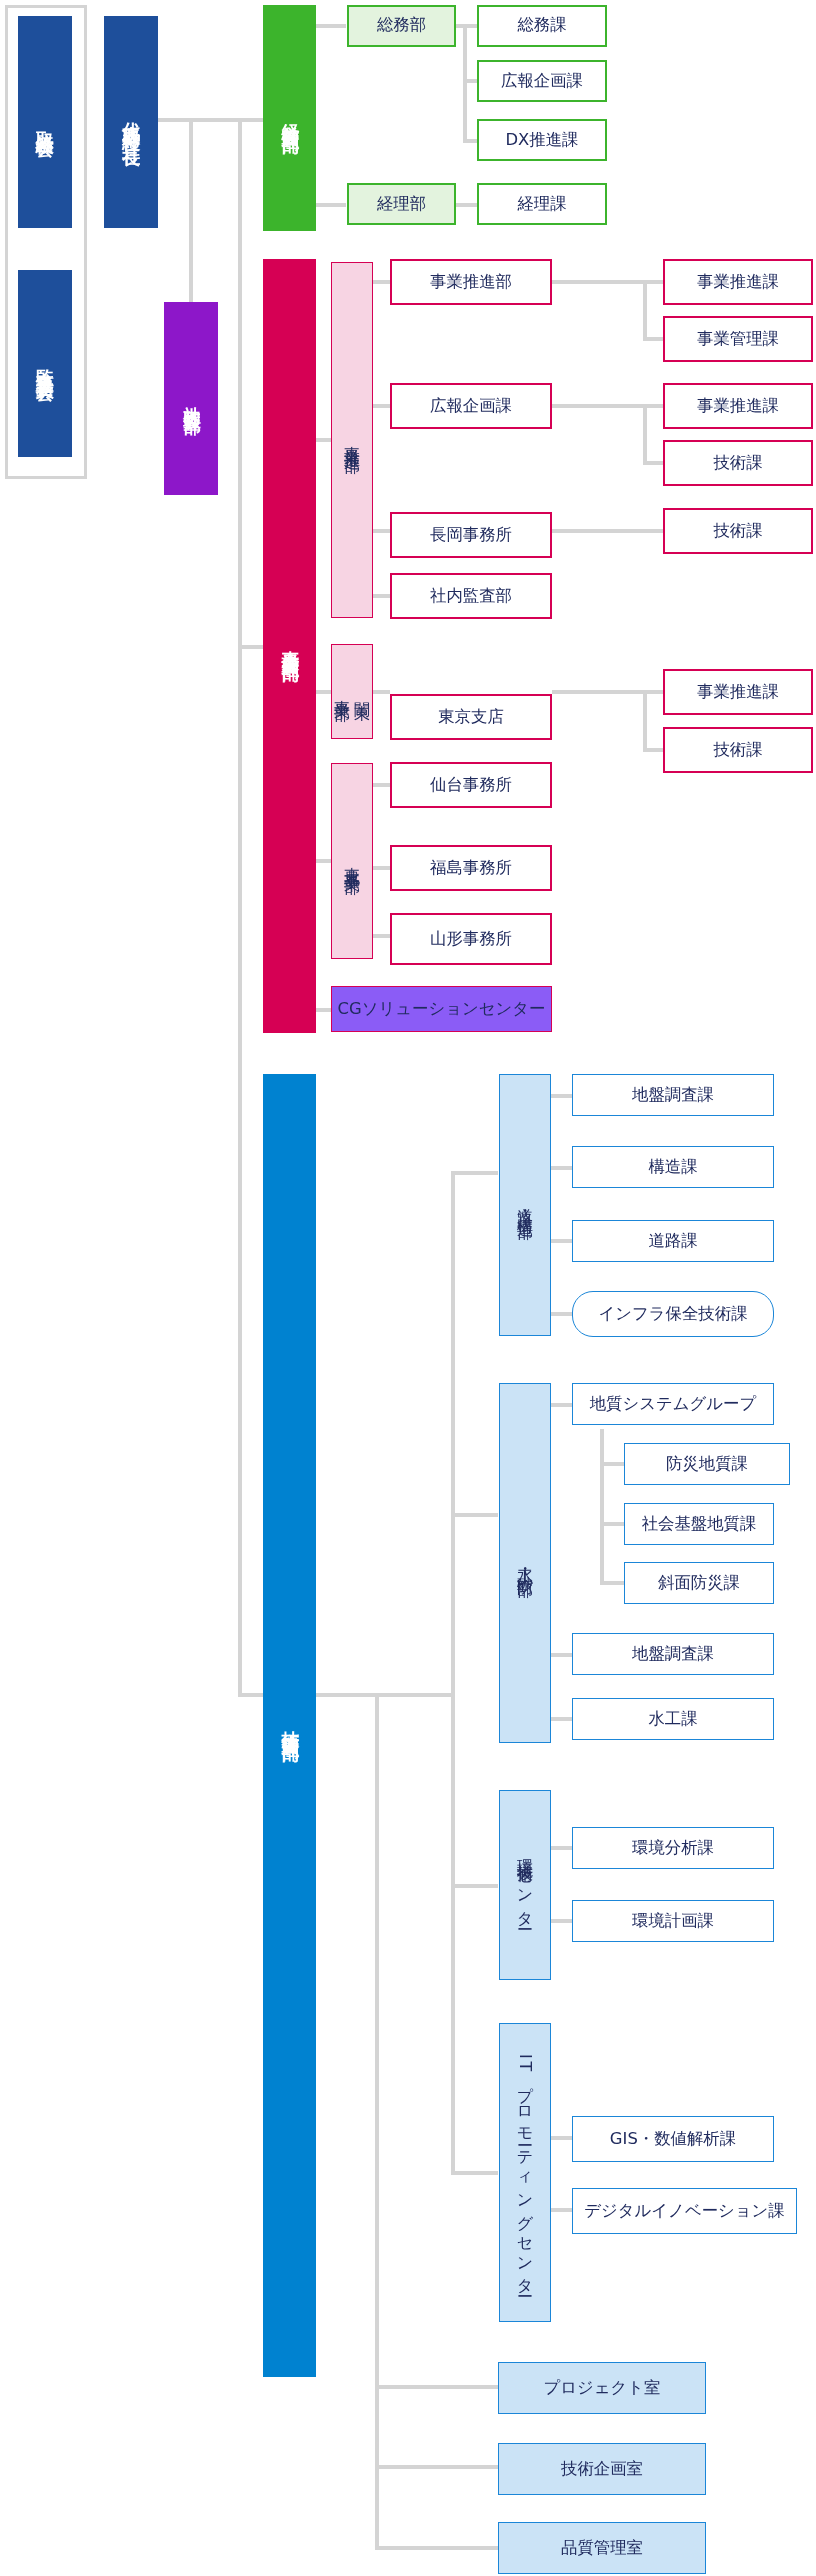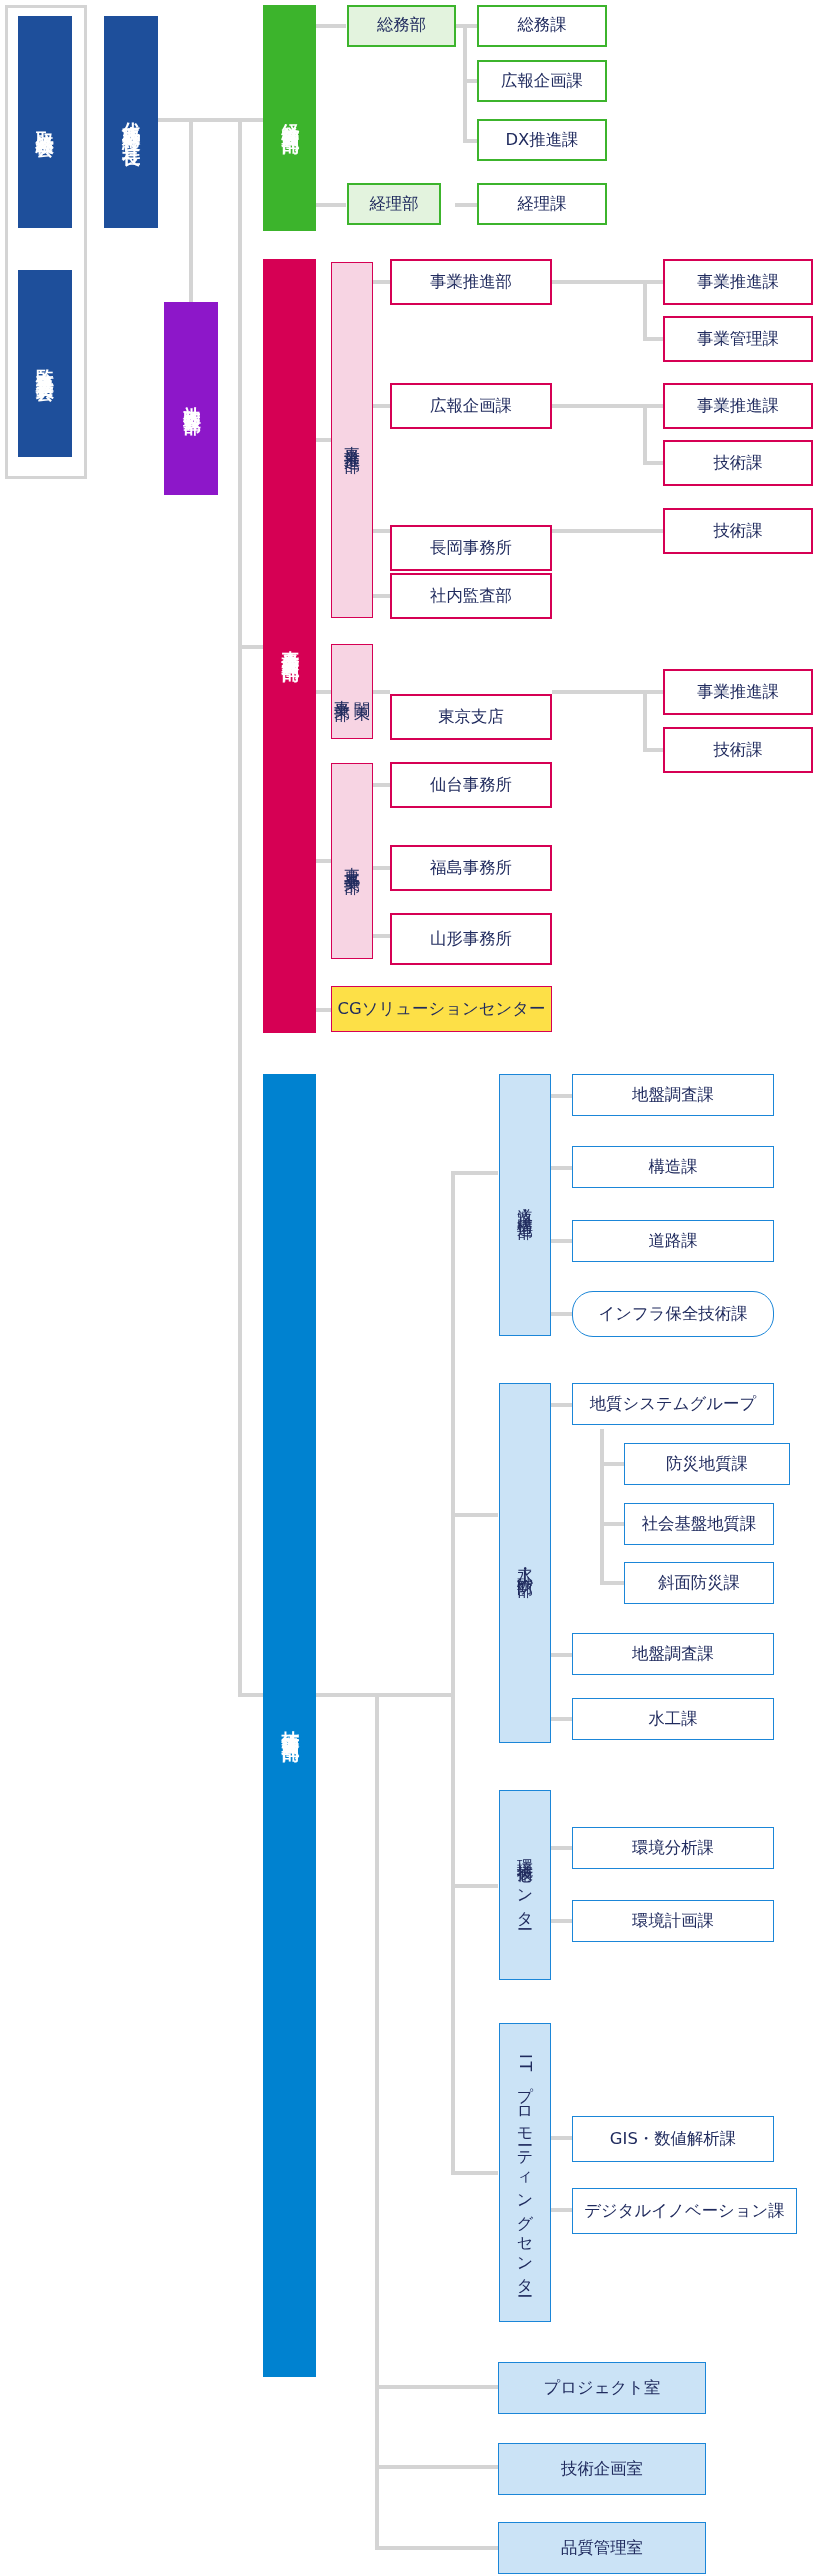--- a/index.html
+++ b/index.html
@@ -11,21 +11,21 @@
   .v{writing-mode:vertical-rl;text-orientation:mixed;letter-spacing:2.9px;white-space:pre-line;}
   .line{position:absolute;background:#d4d4d4;}
   .frame{border:3.5px solid #d4d4d4;background:#ffffff;}
   .solid-exec{background:#1e4f9b;color:#ffffff;font-weight:600;font-size:18px;}
   .solid-purple{background:#8d17c9;color:#ffffff;font-weight:600;font-size:17.6px;}
   .solid-green{background:#3cb42c;color:#ffffff;font-weight:600;font-size:17.6px;}
   .solid-crimson{background:#d60054;color:#ffffff;font-weight:600;font-size:17.6px;}
   .solid-tech{background:#0082d0;color:#ffffff;font-weight:600;font-size:17.6px;}
   .fill-green{background:#e3f3de;border:2.3px solid #3cb42c;}
   .out-green{background:#ffffff;border:2.3px solid #3cb42c;}
-  .fill-pink{background:#fde047;border:1.8px solid #d60054;}
+  .fill-pink{background:#8b5cf6;border:1.8px solid #d60054;}
   .fill-pink-v{background:#f7d4e3;border:1.8px solid #d60054;font-size:16px;}
   .out-crimson{background:#ffffff;border:2.3px solid #d60054;}
   .fill-blue-v{background:#cbe3f6;border:1.8px solid #1b86d8;font-size:16px;}
   .out-blue{background:#ffffff;border:1.8px solid #1b86d8;}
   .fill-room{background:#cbe3f6;border:1.8px solid #1b86d8;}
 </style>
 </head>
 <body>
 
 <div class="line" style="left:157px;top:118px;width:107px;height:3.5px;"></div>
@@ -98,32 +98,32 @@
 <div class="box v solid-exec" style="left:17.6px;top:16.4px;width:54px;height:212px;">取締役会</div>
 <div class="box v solid-exec" style="left:17.6px;top:270px;width:54px;height:187px;">監査等委員会</div>
 <div class="box v solid-exec" style="left:104px;top:16.4px;width:54px;height:212px;">代表取締役 社長</div>
 <div class="box v solid-purple" style="left:164px;top:302px;width:54px;height:193px;">社内監査部</div>
 
 <div class="box v solid-green" style="left:263px;top:4.7px;width:53px;height:226px;">経営管理部門</div>
 <div class="box fill-green" style="left:347px;top:4.7px;width:109px;height:42px;">総務部</div>
 <div class="box out-green" style="left:477px;top:4.7px;width:130px;height:42px;">総務課</div>
 <div class="box out-green" style="left:477px;top:60px;width:130px;height:42px;">広報企画課</div>
 <div class="box out-green" style="left:477px;top:119px;width:130px;height:42px;">DX推進課</div>
-<div class="box fill-green" style="left:347px;top:183px;width:94px;height:42px;">経理部</div>
+<div class="box fill-green" style="left:347px;top:183px;width:109px;height:42px;">経理部</div>
 <div class="box out-green" style="left:477px;top:183px;width:130px;height:42px;">経理課</div>
 
 <div class="box v solid-crimson" style="left:263px;top:259px;width:53px;height:774px;">事業管理部門</div>
 <div class="box v fill-pink-v" style="left:331px;top:262px;width:42px;height:356px;">事業推進部</div>
 <div class="box out-crimson" style="left:390px;top:259px;width:162px;height:46px;">事業推進部</div>
 <div class="box out-crimson" style="left:663px;top:259px;width:150px;height:46px;">事業推進課</div>
 <div class="box out-crimson" style="left:663px;top:316px;width:150px;height:46px;">事業管理課</div>
 <div class="box out-crimson" style="left:390px;top:383px;width:162px;height:46px;">広報企画課</div>
 <div class="box out-crimson" style="left:663px;top:383px;width:150px;height:46px;">事業推進課</div>
 <div class="box out-crimson" style="left:663px;top:440px;width:150px;height:46px;">技術課</div>
-<div class="box out-crimson" style="left:390px;top:525px;width:162px;height:46px;">長岡事務所</div>
+<div class="box out-crimson" style="left:390px;top:512px;width:162px;height:46px;">長岡事務所</div>
 <div class="box out-crimson" style="left:663px;top:508px;width:150px;height:46px;">技術課</div>
 <div class="box out-crimson" style="left:390px;top:573px;width:162px;height:46px;">社内監査部</div>
 <div class="box v fill-pink-v" style="left:331px;top:644px;width:42px;height:95px;">関東
 事業部</div>
 <div class="box out-crimson" style="left:390px;top:694px;width:162px;height:46px;">東京支店</div>
 <div class="box out-crimson" style="left:663px;top:669px;width:150px;height:46px;">事業推進課</div>
 <div class="box out-crimson" style="left:663px;top:727px;width:150px;height:46px;">技術課</div>
 <div class="box v fill-pink-v" style="left:331px;top:763px;width:42px;height:196px;">東北事業部</div>
 <div class="box out-crimson" style="left:390px;top:762px;width:162px;height:46px;">仙台事務所</div>
 <div class="box out-crimson" style="left:390px;top:845px;width:162px;height:46px;">福島事務所</div>

